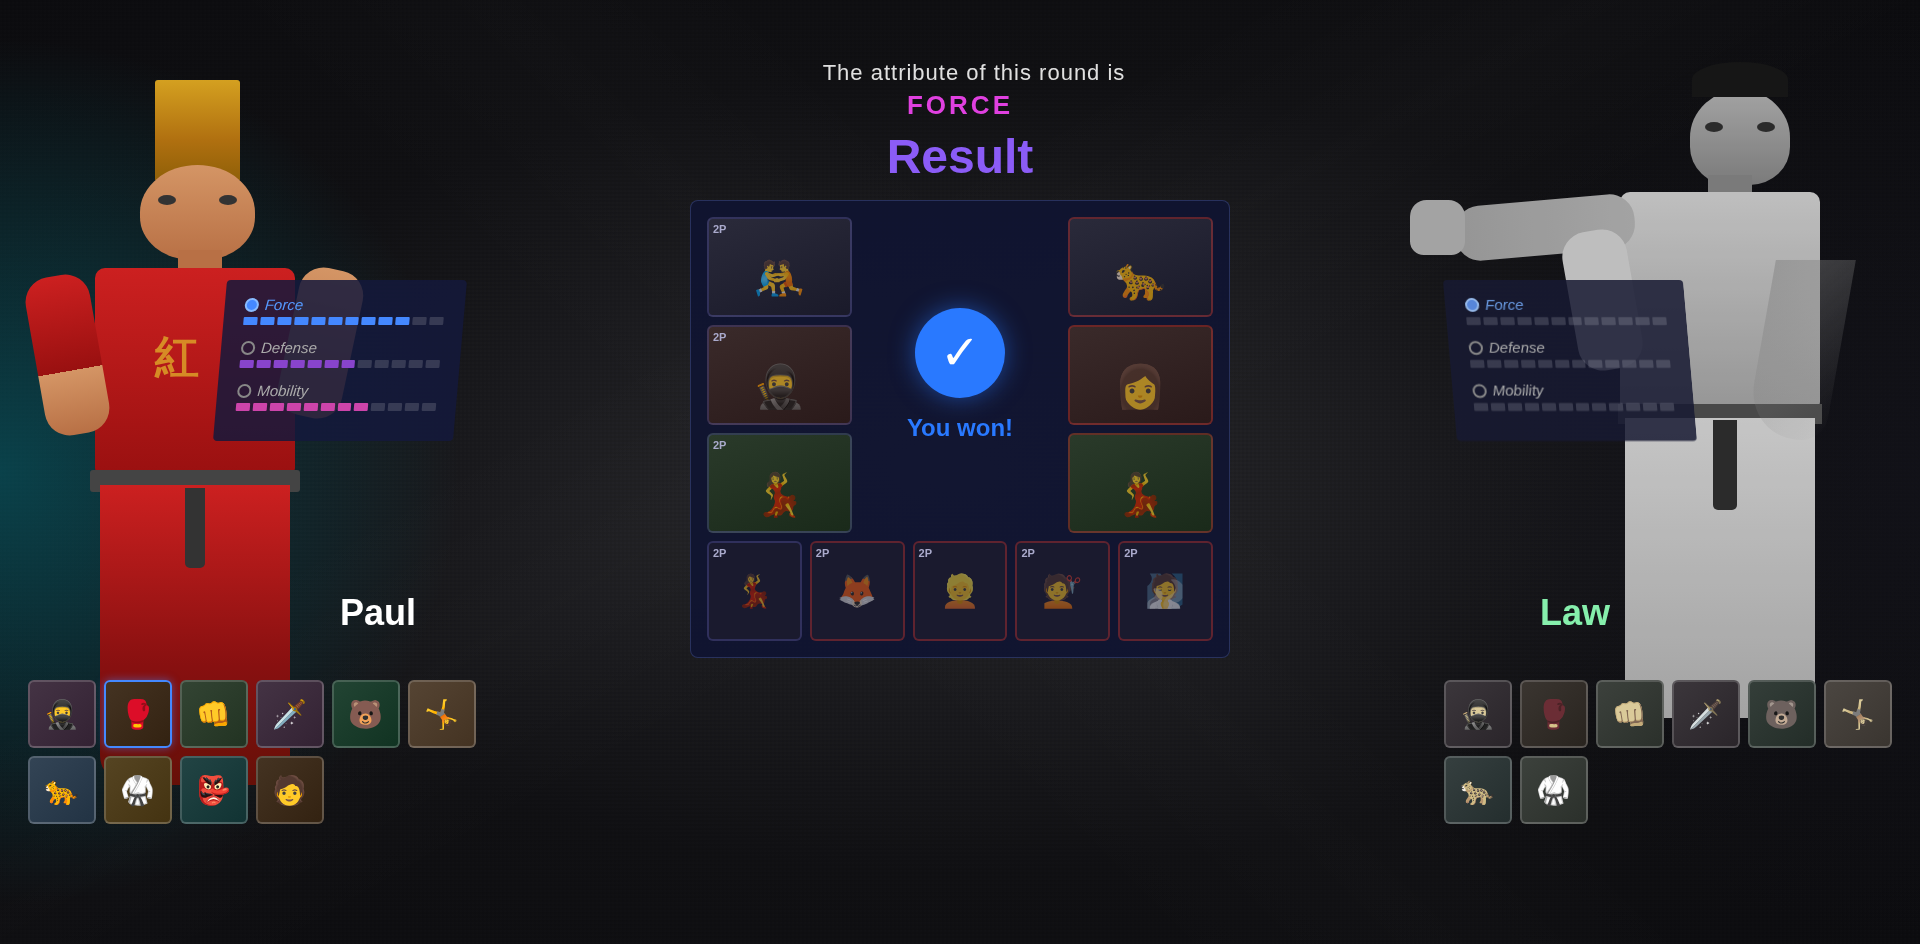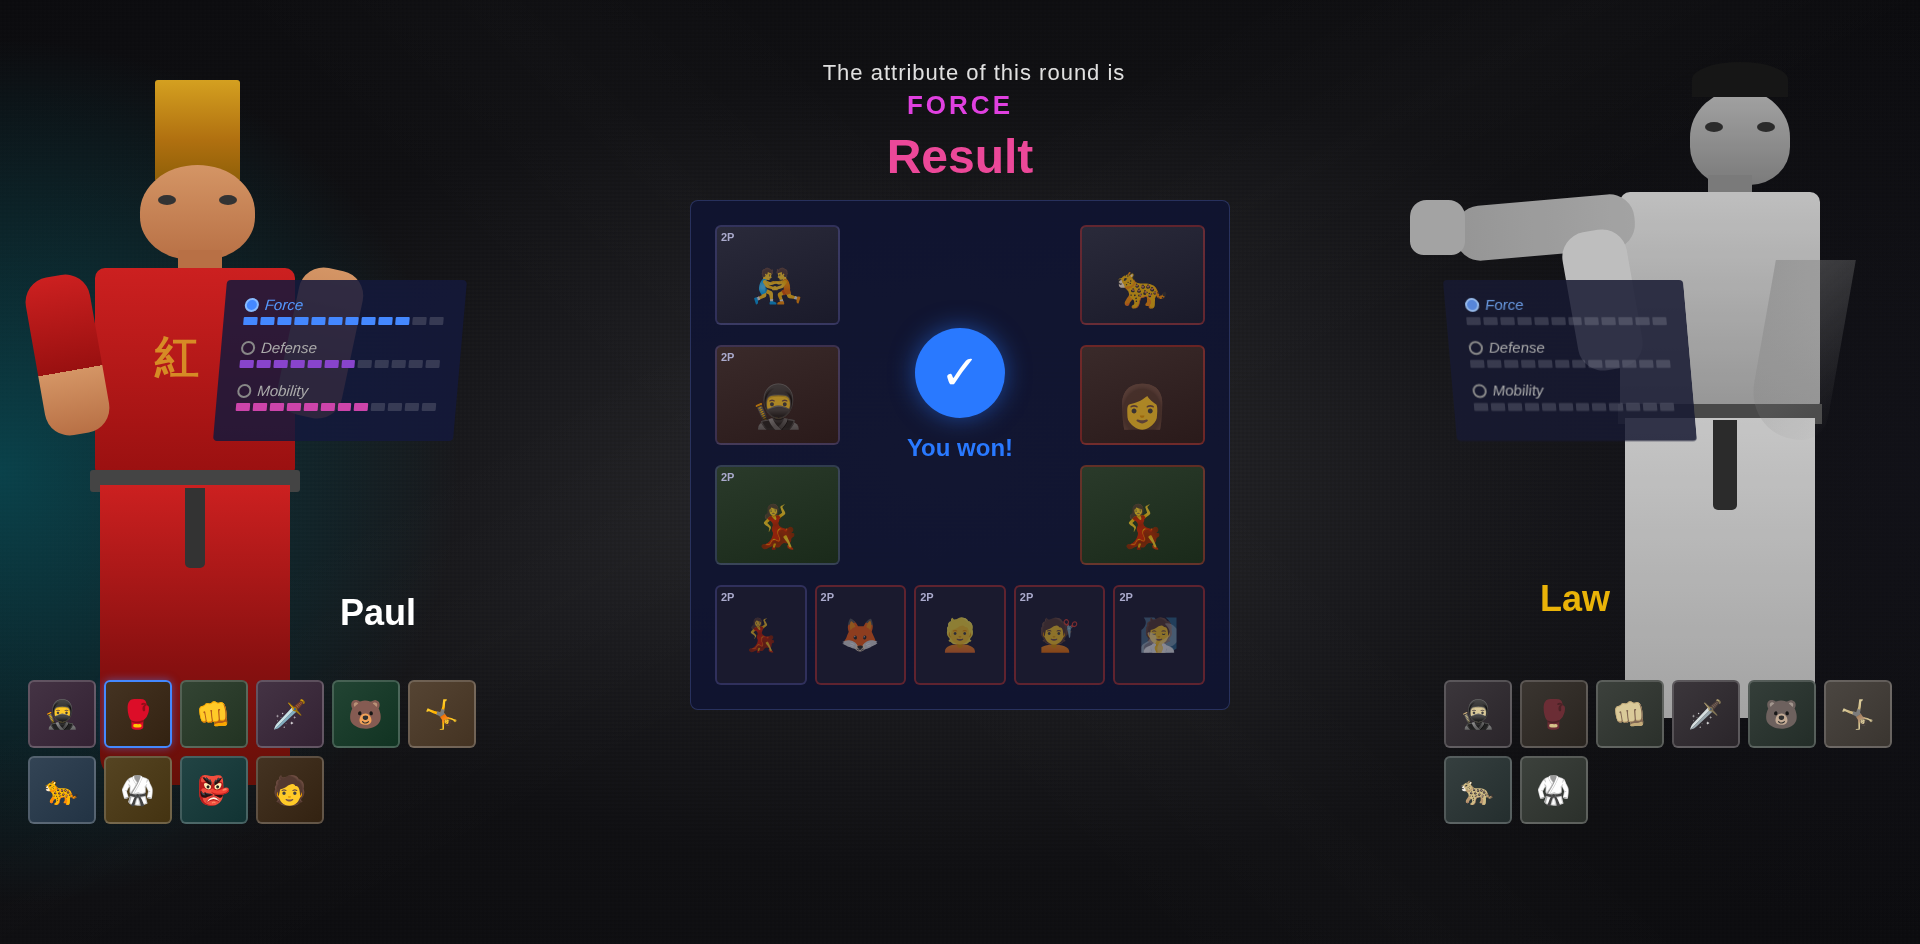--- a/index.html
+++ b/index.html
@@ -72,21 +72,21 @@
 
     .header-force {
       color: #e040e0;
       font-size: 26px;
       font-weight: bold;
       letter-spacing: 3px;
       margin-top: 4px;
     }
 
     .header-result {
-      color: #ec4899;
+      color: #8b5cf6;
       font-size: 48px;
       font-weight: bold;
       margin-top: 8px;
     }
 
     
     .left-panel {
       position: absolute;
       left: 0;
       top: 0;
@@ -209,25 +209,25 @@
       top: 200px;
       transform: translateX(-50%);
       width: 540px;
       z-index: 10;
     }
 
     .battle-grid {
       background: rgba(15, 20, 50, 0.9);
       border: 1px solid rgba(100,120,200,0.3);
       border-radius: 8px;
-      padding: 24px;
+      padding: 16px;
       display: grid;
       grid-template-columns: 1fr 200px 1fr;
       grid-template-rows: repeat(4, 100px);
-      gap: 20px;
+      gap: 8px;
     }
 
     .battle-char-left {
       background: #1a1a2e;
       border-radius: 6px;
       border: 2px solid rgba(100,100,200,0.3);
       position: relative;
       overflow: hidden;
     }
 
@@ -312,23 +312,23 @@
       overflow: hidden;
     }
 
     .bottom-char.left-side {
       border-color: rgba(100,100,200,0.3);
     }
 
     .law-name {
       position: absolute;
       right: 310px;
-      bottom: 324px;
+      bottom: 310px;
       font-size: 36px;
-      color: #eab308;
+      color: #86efac;
       font-weight: bold;
       z-index: 6;
       filter: grayscale(0);
     }
 
     .stats-panel-right {
       position: absolute;
       right: 230px;
       top: 280px;
       width: 240px;

